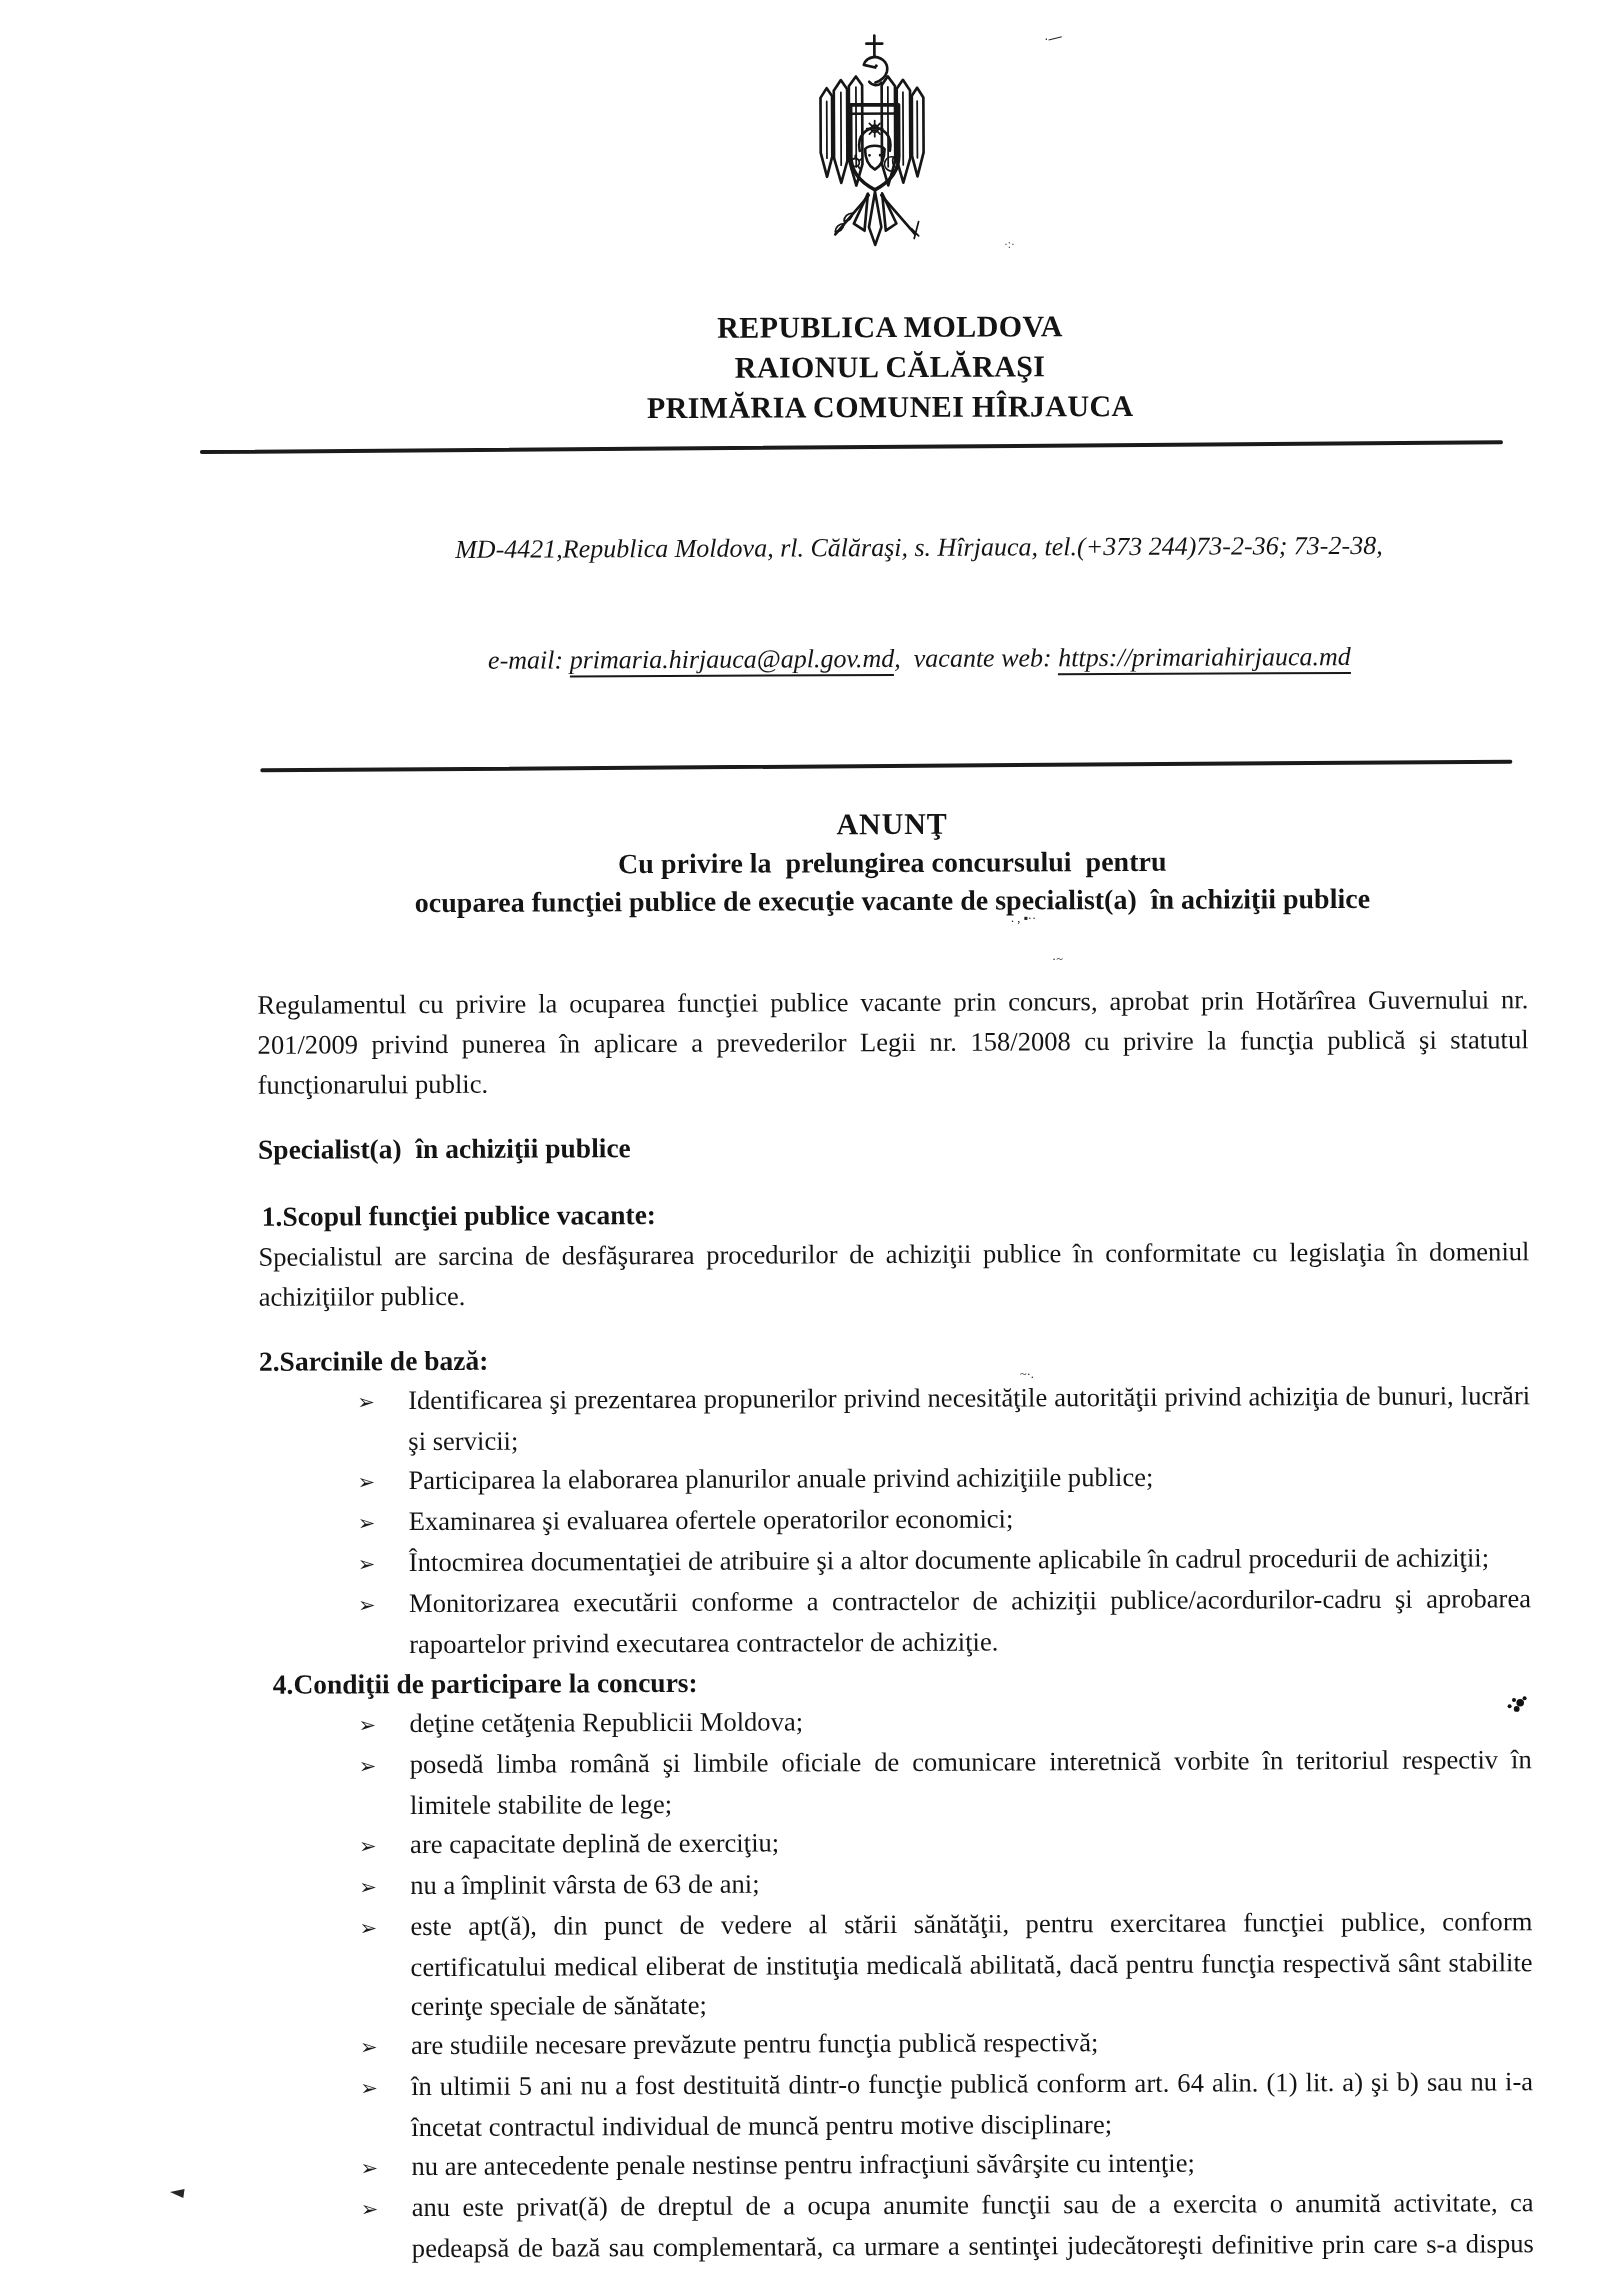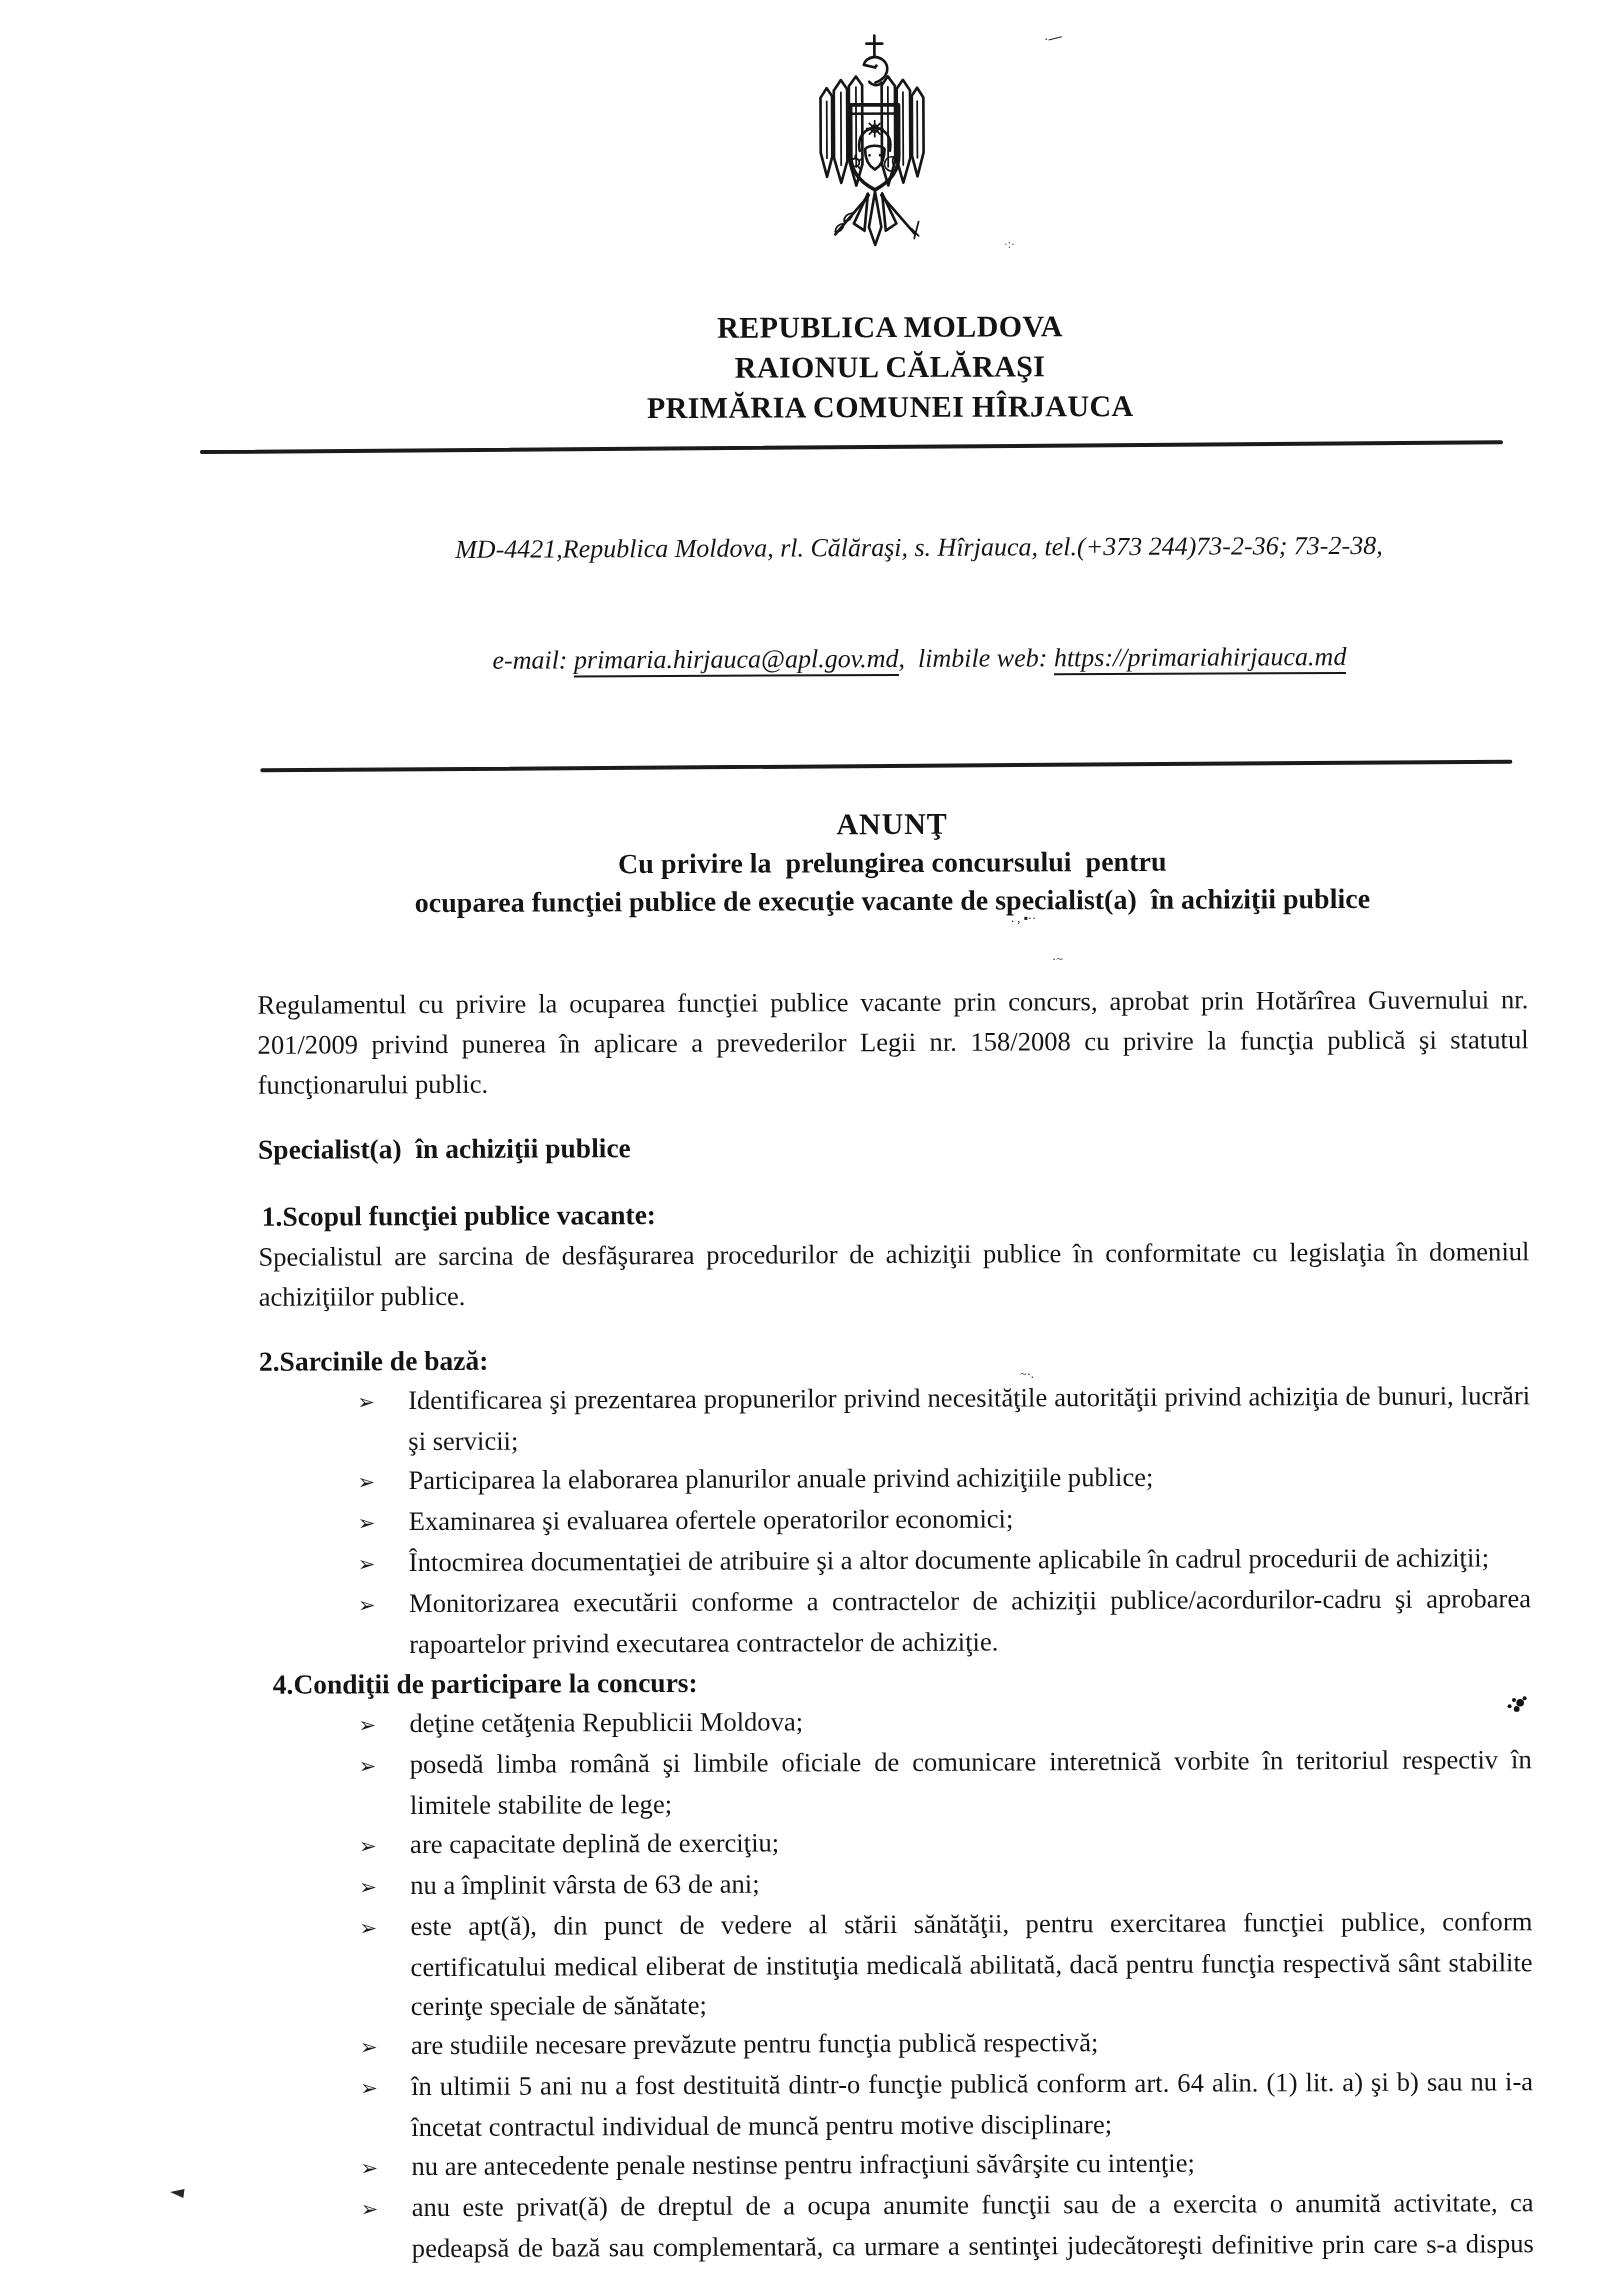--- a/index.html
+++ b/index.html
@@ -121,21 +121,21 @@
     <div class="org-header">
       <div class="org-line">REPUBLICA MOLDOVA</div>
       <div class="org-line">RAIONUL CĂLĂRAŞI</div>
       <div class="org-line">PRIMĂRIA COMUNEI HÎRJAUCA</div>
     </div>
 
     <div class="rule rule-top"></div>
 
     <div class="contact">
       <div><span>MD-4421,Republica Moldova, rl. Călăraşi, s. Hîrjauca, tel.(+373 244)73-2-36; 73-2-38,</span></div>
-      <div><span>e-mail: </span><span class="doc-link">primaria.hirjauca@apl.gov.md</span><span>,  limbile web: </span><span class="doc-link">https://primariahirjauca.md</span></div>
+      <div><span>e-mail: </span><span class="doc-link">primaria.hirjauca@apl.gov.md</span><span>,  vacante web: </span><span class="doc-link">https://primariahirjauca.md</span></div>
     </div>
 
     <div class="rule rule-bottom"></div>
 
     <div class="title-block">
       <div class="title-main">ANUNŢ</div>
       <div class="title-sub">Cu privire la  prelungirea concursului  pentru</div>
       <div class="title-sub">ocuparea funcţiei publice de execuţie vacante de specialist(a)  în achiziţii publice</div>
     </div>
 

